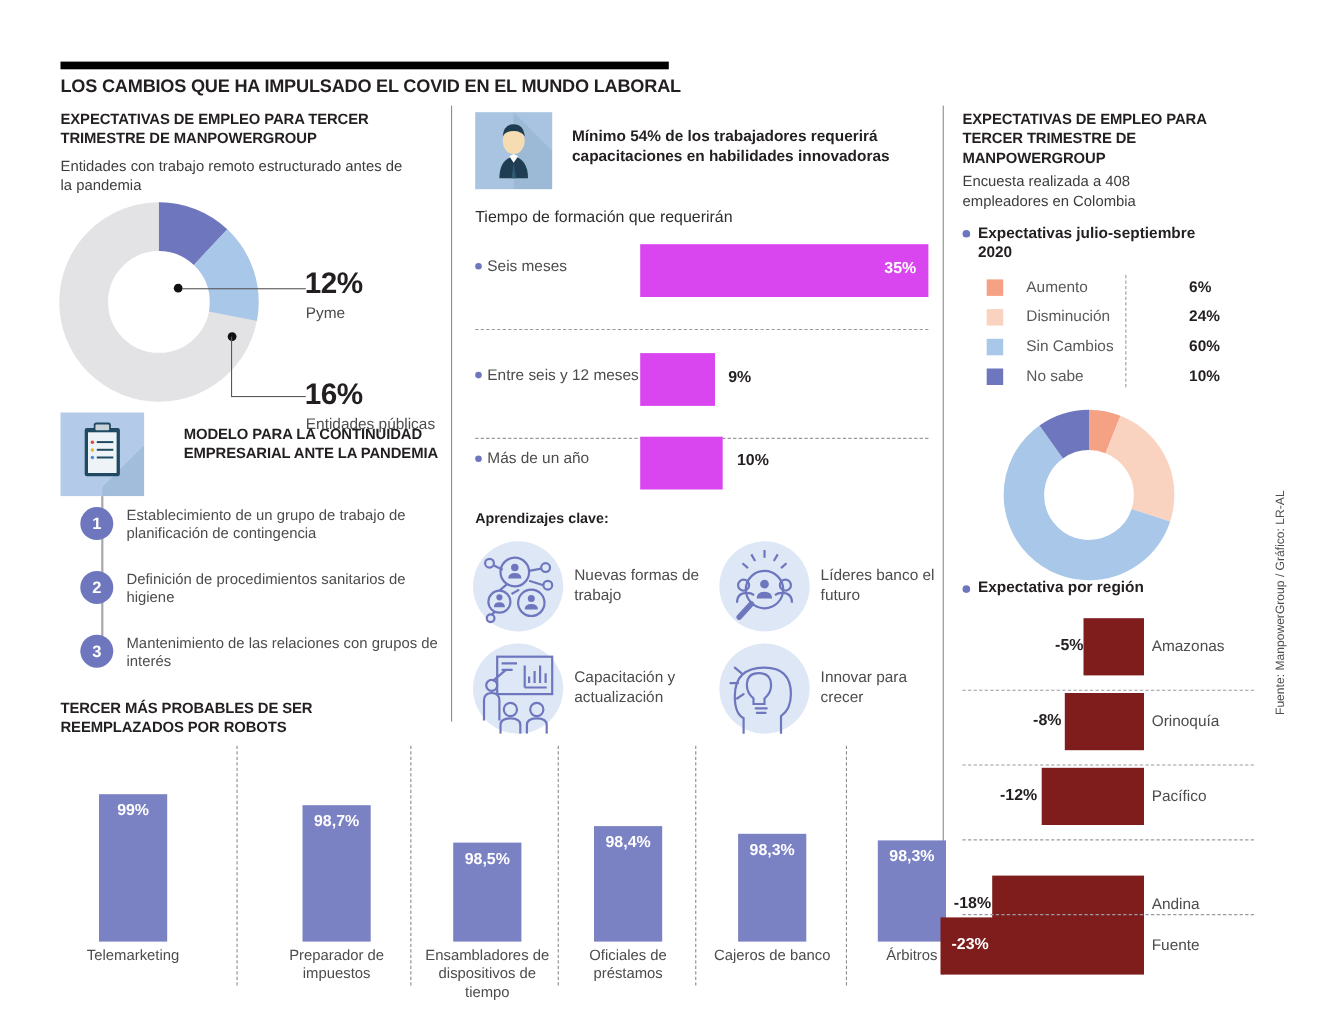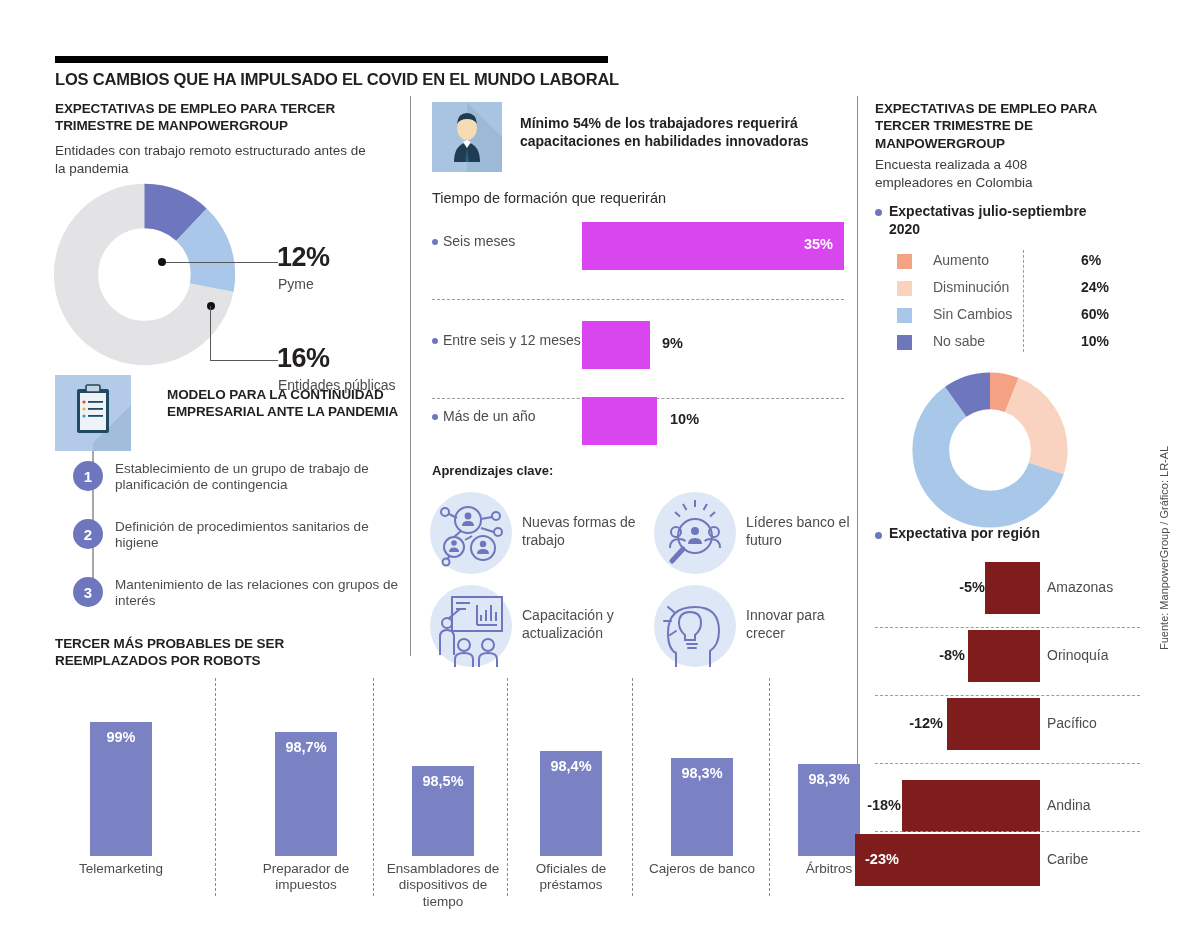--- a/index.html
+++ b/index.html
@@ -517,30 +517,30 @@
     </div>
     <div class="reg-dash" style="top:595px;"></div>
 
     <div class="reg-row" style="top:598px;">
       <div class="reg-bar" style="width:93px;"></div>
       <div class="reg-val-out" style="left:0px; width:68px;">-12%</div>
       <div class="reg-lbl">Pacífico</div>
     </div>
     <div class="reg-dash" style="top:663px;"></div>
 
-    <div class="reg-row" style="top:680px;">
+    <div class="reg-row" style="top:696px;">
       <div class="reg-bar" style="width:138px;"></div>
       <div class="reg-val-out" style="left:-42px; width:68px;">-18%</div>
       <div class="reg-lbl">Andina</div>
     </div>
     <div class="reg-dash" style="top:731px;"></div>
 
     <div class="reg-row" style="top:734px;">
       <div class="reg-bar" style="width:185px;">
         <div class="reg-val-in">-23%</div>
       </div>
-      <div class="reg-lbl">Caribe</div>
+      <div class="reg-lbl">Fuente</div>
     </div>
   </div>
 
   <div id="source">Fuente: ManpowerGroup / Gráfico: LR-AL</div>
 
 </div>
 
 </body></html>

